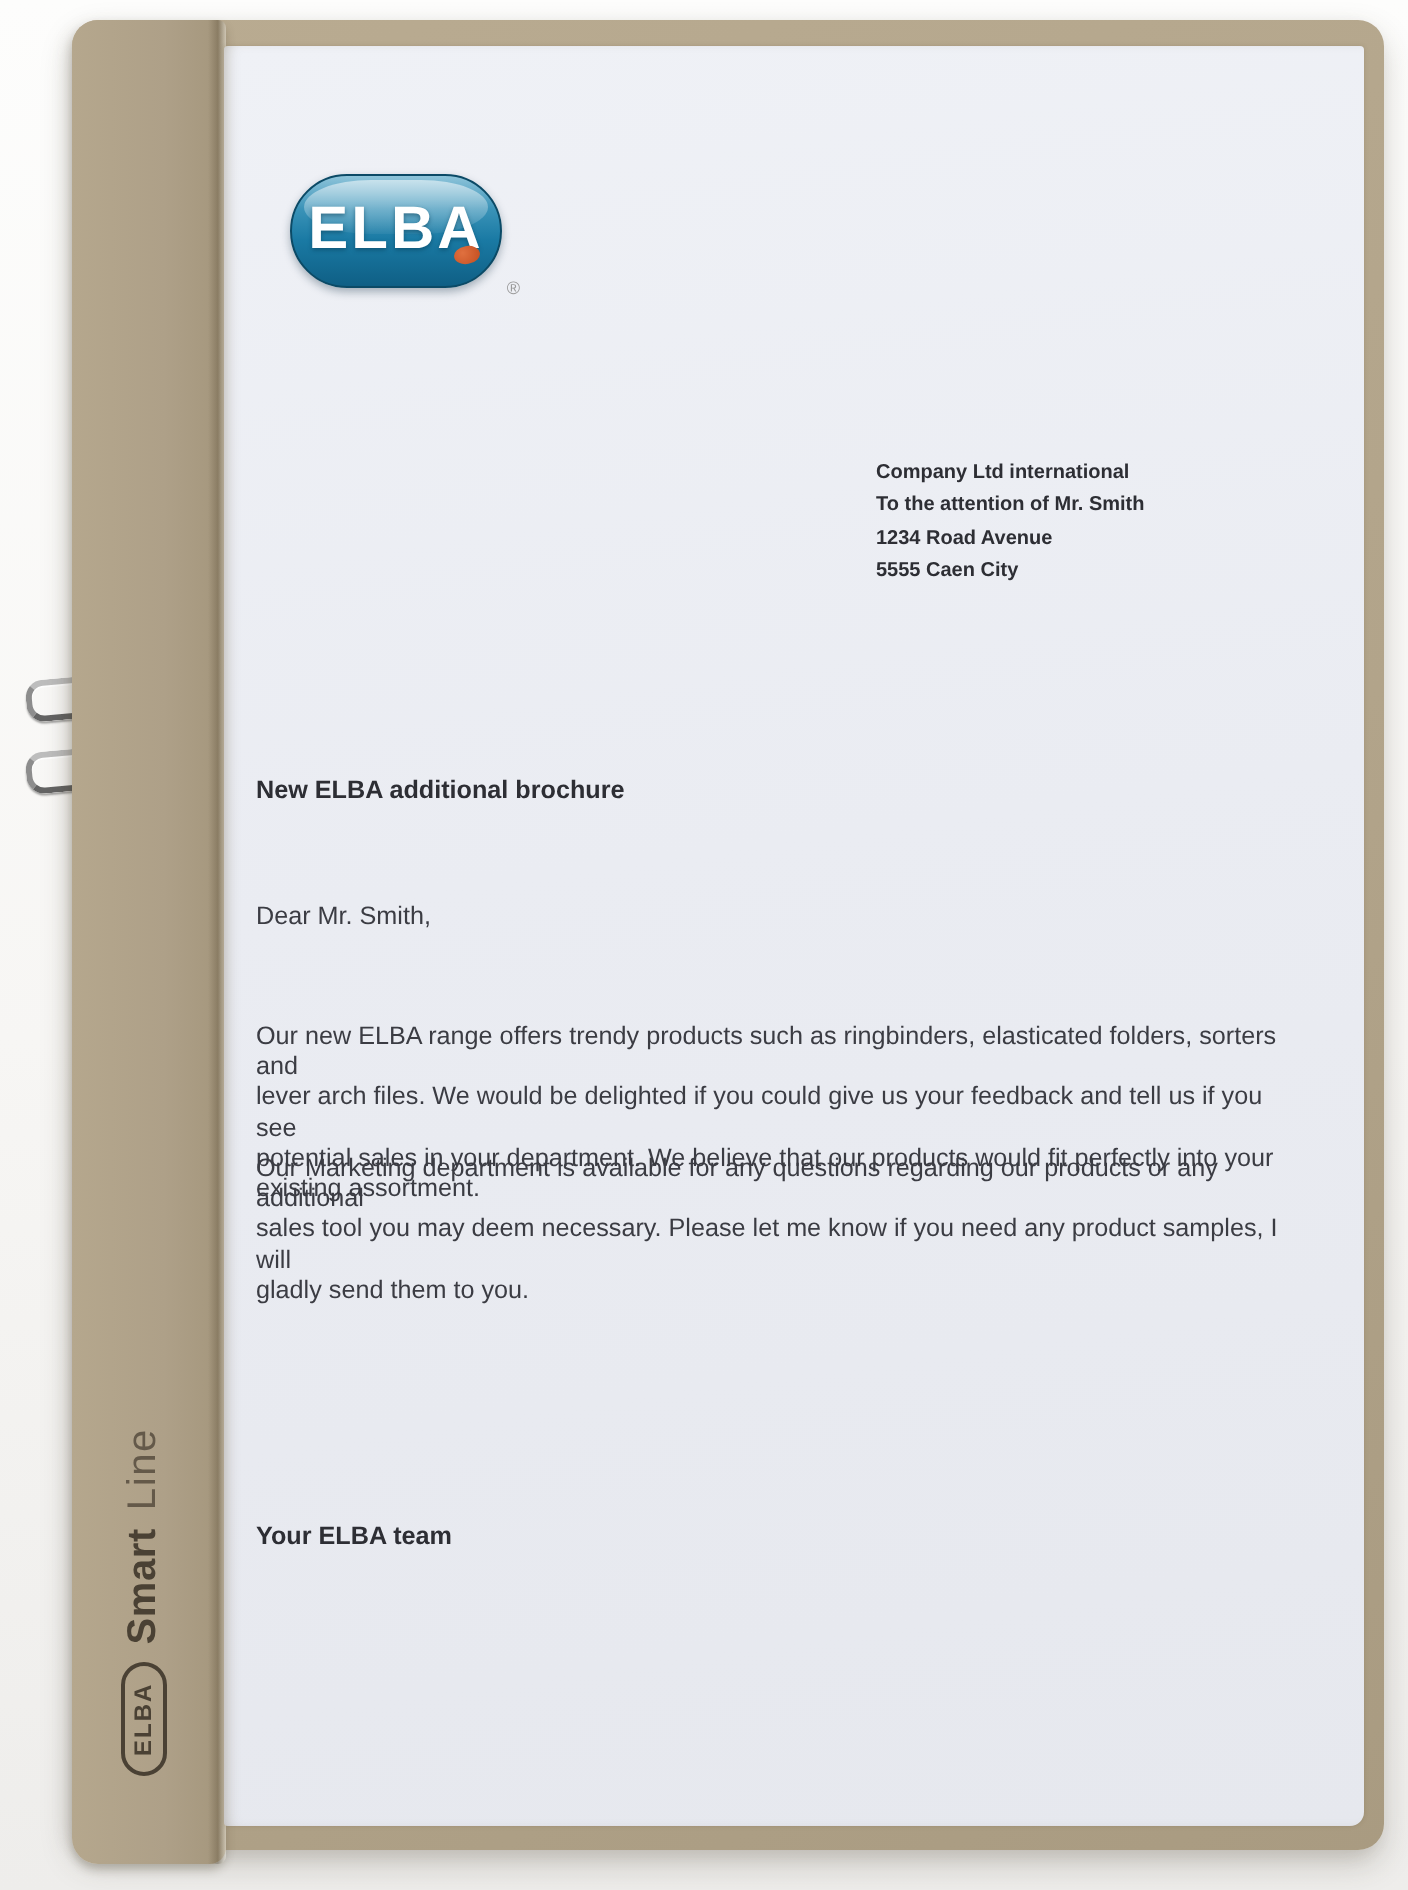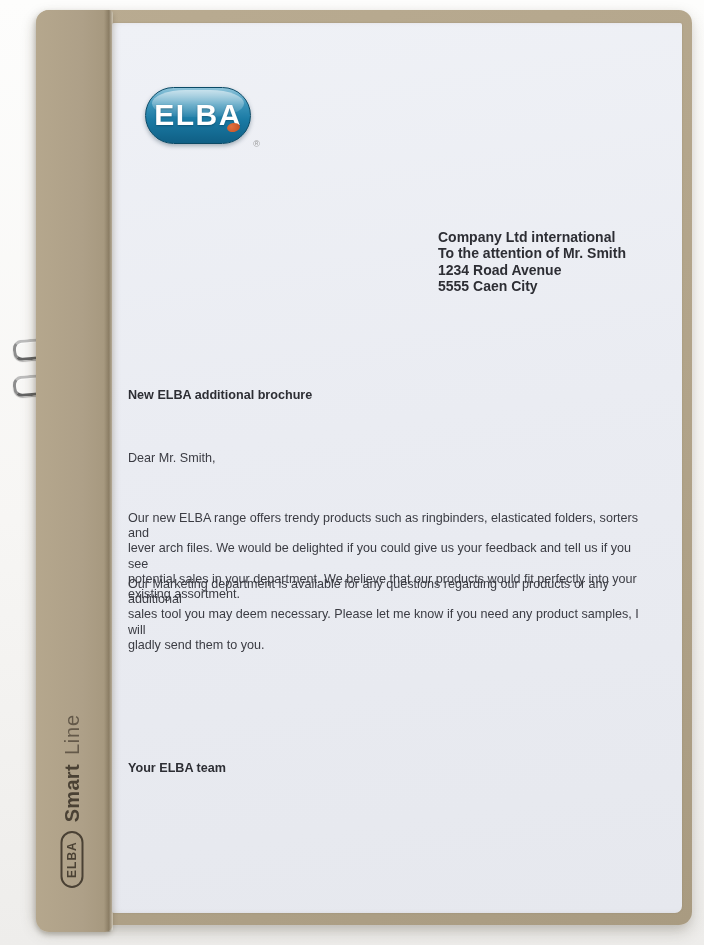--- a/index.html
+++ b/index.html
@@ -93,21 +93,21 @@
   }
   .logo-reg { position:absolute; right:-9px; bottom:-5px; font-size:9px; color:#9a9a9a; }
 
   
   .txt {
     position:absolute; left:16px; width:522px;
     font-size:12.6px; line-height:15.2px; color:#3b3c43;
     white-space:pre-line;
   }
   .bold { font-weight:700; color:#2d2e34; }
-  .recipient { left:326px; top:206px; width:240px; font-size:14px; line-height:16.4px; }
+  .recipient { left:326px; top:206px; width:240px; font-size:10px; line-height:16.4px; }
   .subject   { top:365px; }
   .salute    { top:428px; }
   .p1        { top:445px; }
   .p2        { top:488px; }
   .p3        { top:554px; }
   .closing   { top:620px; }
   .signoff   { top:665px; }
   .signature { top:738px; }
 </style>
 </head>

